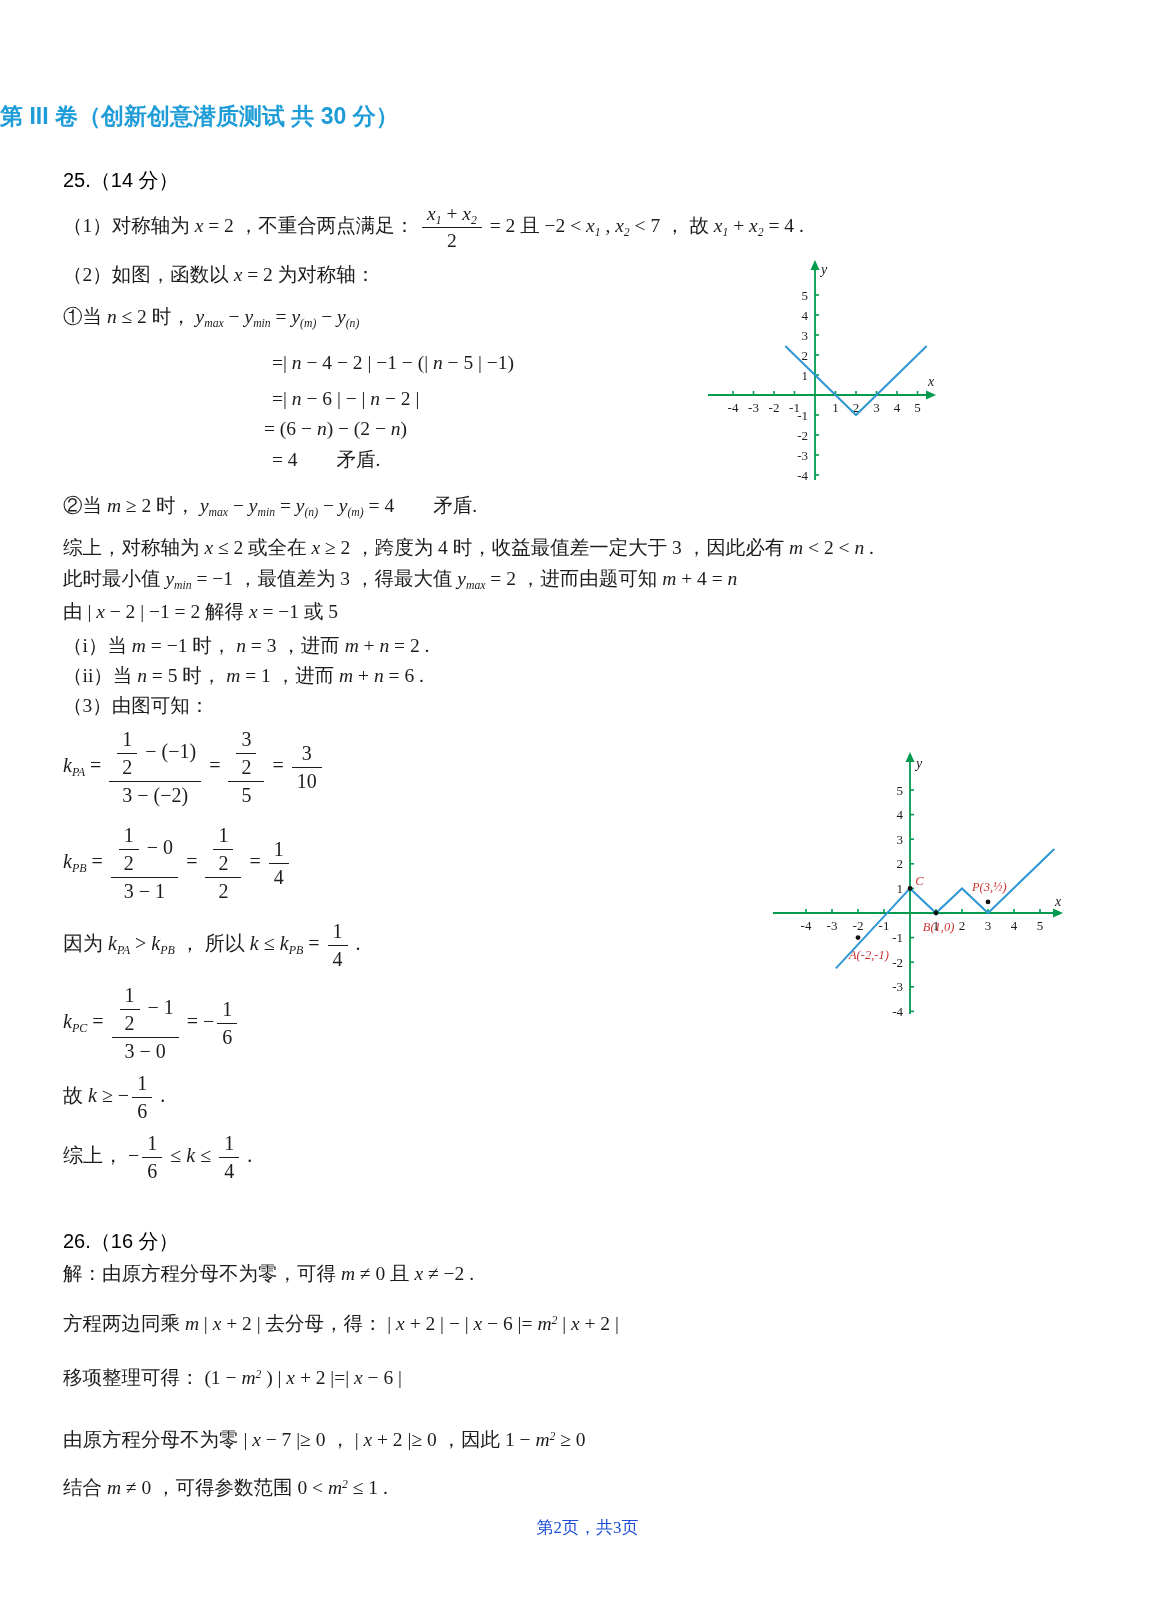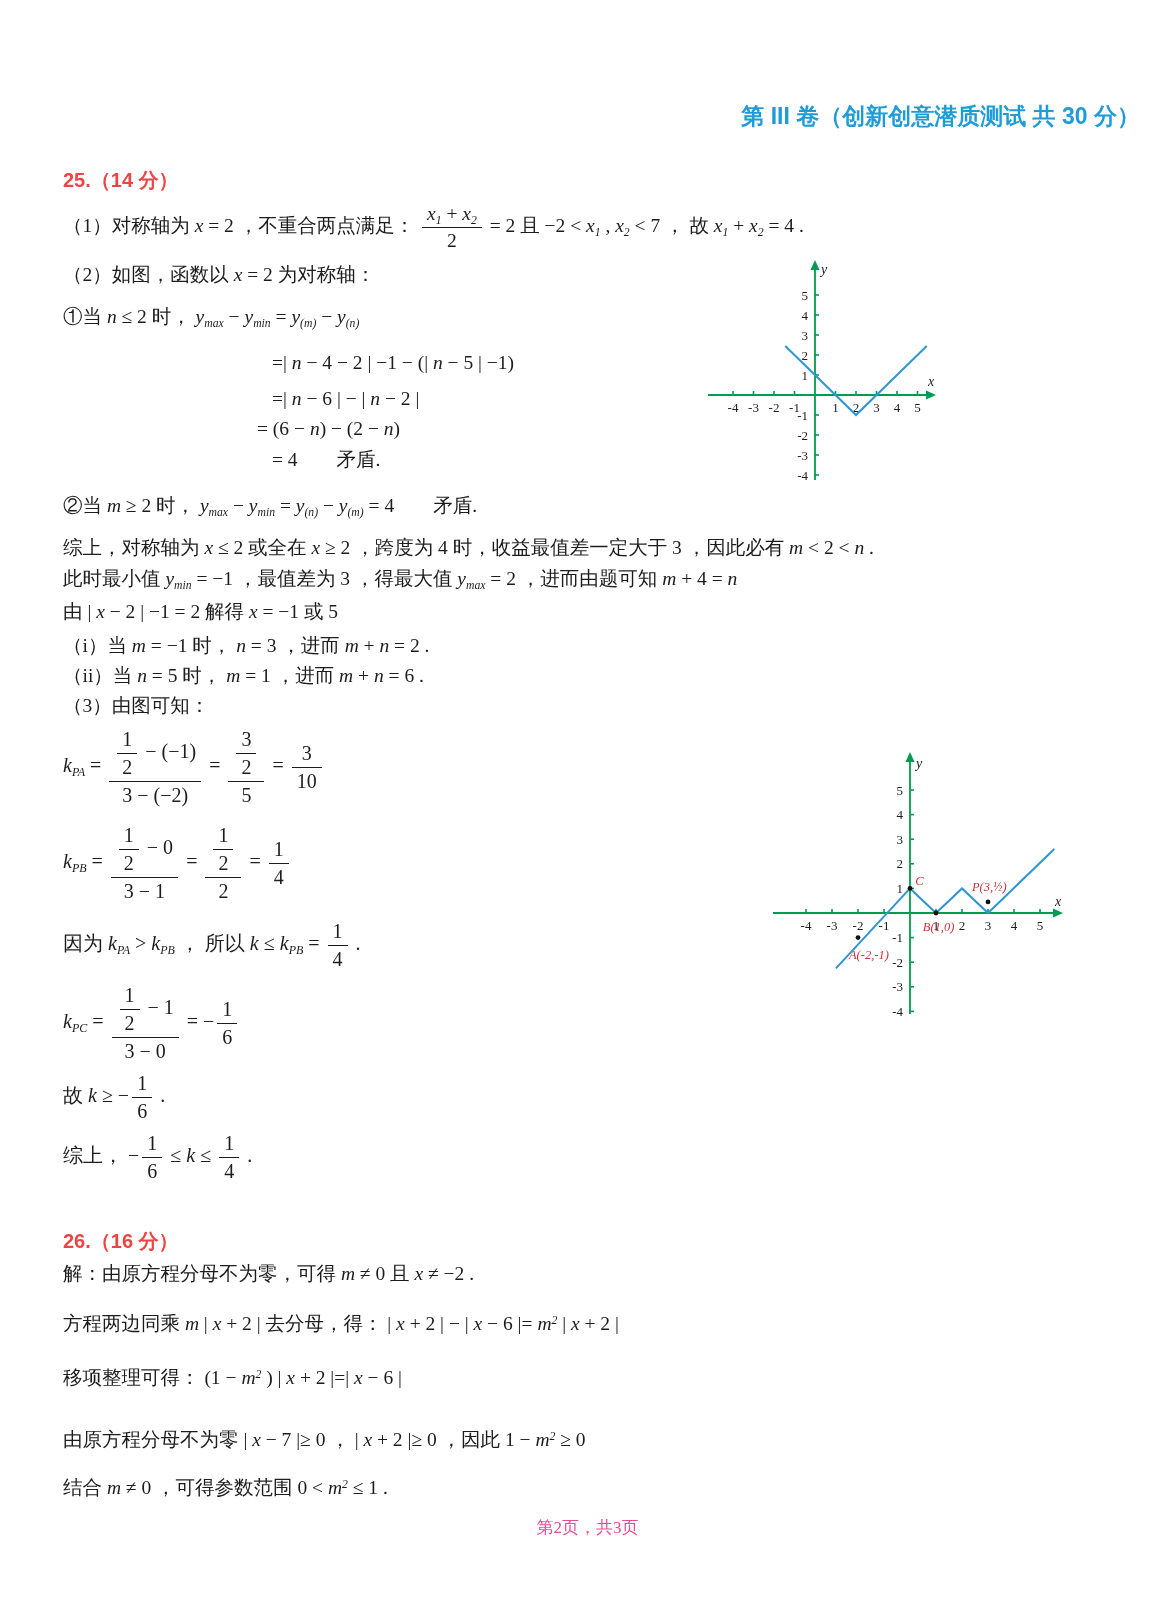--- a/index.html
+++ b/index.html
@@ -4,31 +4,31 @@
 <style>
   html,body{margin:0;padding:0;}
   body{
     width:1175px;height:1600px;position:relative;background:#ffffff;
     font-family:"Liberation Serif","DejaVu Serif",serif;color:#1c1c1c;
     overflow:hidden;
   }
   .line{position:absolute;font-size:19.5px;white-space:nowrap;line-height:1.25;}
   .mathline{font-size:20px;}
   .doc-title{
-    position:absolute;left:0;width:1140px;text-align:right;
+    position:absolute;left:0;width:1140px;text-align:left;
     color:#1E9CD7;font-weight:bold;font-size:23px;
     font-family:"Liberation Sans","DejaVu Sans",sans-serif;
   }
   .q-head{
-    position:absolute;color:#ef4444;font-weight:bold;font-size:20px;
+    position:absolute;color:#000000;font-weight:normal;font-size:20px;
     font-family:"Liberation Sans","DejaVu Sans",sans-serif;
   }
   .footer{
     position:absolute;left:0;width:1175px;text-align:center;
-    color:#ec4899;font-size:17px;
+    color:#1d4ed8;font-size:17px;
   }
   
   .mi{font-style:italic;}
   .mt{font-style:normal;}
   .mi sub, .mt sub{font-size:0.60em;font-style:italic;line-height:0;vertical-align:-0.35em;}
   .mi sup, .mt sup{font-size:0.60em;line-height:0;vertical-align:0.55em;}
   .frac{display:inline-block;vertical-align:middle;text-align:center;margin:0 3px;line-height:1.15;}
   .fnum{display:block;border-bottom:1.5px solid #1c1c1c;padding:0 5px 2px 5px;}
   .fden{display:block;padding:2px 5px 0 5px;}
   .graph{position:absolute;}
@@ -39,21 +39,21 @@
 <div class="doc-title" style="top:101px">第 III 卷（创新创意潜质测试 共 30 分）</div>
 <div class="q-head" style="top:167px;left:63px">25.（14 分）</div>
 <div class="q-head" style="top:1228px;left:63px">26.（16 分）</div>
 <div class="footer" style="top:1516px">第2页，共3页</div>
 
 <div class="line" style="top:203px;left:63px"><span class="mt">（1）对称轴为 </span><span class="mi">x</span><span class="mt"> = 2 ，不重合两点满足： </span><span class="frac"><span class="fnum"><span class="mi">x<sub>1</sub></span><span class="mt"> + </span><span class="mi">x<sub>2</sub></span></span><span class="fden"><span class="mt">2</span></span></span><span class="mt"> = 2 且 −2 &lt; </span><span class="mi">x<sub>1</sub></span><span class="mt"> , </span><span class="mi">x<sub>2</sub></span><span class="mt"> &lt; 7 ， 故 </span><span class="mi">x<sub>1</sub></span><span class="mt"> + </span><span class="mi">x<sub>2</sub></span><span class="mt"> = 4 .</span></div>
 <div class="line" style="top:263px;left:63px"><span class="mt">（2）如图，函数以 </span><span class="mi">x</span><span class="mt"> = 2 为对称轴：</span></div>
 <div class="line" style="top:305px;left:63px"><span class="mt">①当 </span><span class="mi">n</span><span class="mt"> ≤ 2 时， </span><span class="mi">y<sub>max</sub></span><span class="mt"> − </span><span class="mi">y<sub>min</sub></span><span class="mt"> = </span><span class="mi">y<sub>(m)</sub></span><span class="mt"> − </span><span class="mi">y<sub>(n)</sub></span></div>
 <div class="line" style="top:351px;left:272px"><span class="mt">=| </span><span class="mi">n</span><span class="mt"> − 4 − 2 | −1 − (| </span><span class="mi">n</span><span class="mt"> − 5 | −1)</span></div>
 <div class="line" style="top:387px;left:272px"><span class="mt">=| </span><span class="mi">n</span><span class="mt"> − 6 | − | </span><span class="mi">n</span><span class="mt"> − 2 |</span></div>
-<div class="line" style="top:417px;left:257px"><span class="mt">= (6 − </span><span class="mi">n</span><span class="mt">) − (2 − </span><span class="mi">n</span><span class="mt">)</span></div>
+<div class="line" style="top:417px;left:264px"><span class="mt">= (6 − </span><span class="mi">n</span><span class="mt">) − (2 − </span><span class="mi">n</span><span class="mt">)</span></div>
 <div class="line" style="top:448px;left:272px"><span class="mt">= 4　　矛盾.</span></div>
 <div class="line" style="top:494px;left:63px"><span class="mt">②当 </span><span class="mi">m</span><span class="mt"> ≥ 2 时， </span><span class="mi">y<sub>max</sub></span><span class="mt"> − </span><span class="mi">y<sub>min</sub></span><span class="mt"> = </span><span class="mi">y<sub>(n)</sub></span><span class="mt"> − </span><span class="mi">y<sub>(m)</sub></span><span class="mt"> = 4　　矛盾.</span></div>
 <div class="line" style="top:536px;left:63px"><span class="mt">综上，对称轴为 </span><span class="mi">x</span><span class="mt"> ≤ 2 或全在 </span><span class="mi">x</span><span class="mt"> ≥ 2 ，跨度为 4 时，收益最值差一定大于 3 ，因此必有 </span><span class="mi">m</span><span class="mt"> &lt; 2 &lt; </span><span class="mi">n</span><span class="mt"> .</span></div>
 <div class="line" style="top:567px;left:63px"><span class="mt">此时最小值 </span><span class="mi">y<sub>min</sub></span><span class="mt"> = −1 ，最值差为 3 ，得最大值 </span><span class="mi">y<sub>max</sub></span><span class="mt"> = 2 ，进而由题可知 </span><span class="mi">m</span><span class="mt"> + 4 = </span><span class="mi">n</span></div>
 <div class="line" style="top:600px;left:63px"><span class="mt">由 | </span><span class="mi">x</span><span class="mt"> − 2 | −1 = 2 解得 </span><span class="mi">x</span><span class="mt"> = −1 或 5</span></div>
 <div class="line" style="top:634px;left:63px"><span class="mt">（i）当 </span><span class="mi">m</span><span class="mt"> = −1 时， </span><span class="mi">n</span><span class="mt"> = 3 ，进而 </span><span class="mi">m</span><span class="mt"> + </span><span class="mi">n</span><span class="mt"> = 2 .</span></div>
 <div class="line" style="top:664px;left:63px"><span class="mt">（ii）当 </span><span class="mi">n</span><span class="mt"> = 5 时， </span><span class="mi">m</span><span class="mt"> = 1 ，进而 </span><span class="mi">m</span><span class="mt"> + </span><span class="mi">n</span><span class="mt"> = 6 .</span></div>
 <div class="line" style="top:694px;left:63px"><span class="mt">（3）由图可知：</span></div>
 <div class="line mathline" style="top:728px;left:63px"><span class="mi">k<sub>PA</sub></span><span class="mt"> = </span><span class="frac"><span class="fnum"><span class="frac"><span class="fnum"><span class="mt">1</span></span><span class="fden"><span class="mt">2</span></span></span><span class="mt"> − (−1)</span></span><span class="fden"><span class="mt">3 − (−2)</span></span></span><span class="mt"> = </span><span class="frac"><span class="fnum"><span class="frac"><span class="fnum"><span class="mt">3</span></span><span class="fden"><span class="mt">2</span></span></span></span><span class="fden"><span class="mt">5</span></span></span><span class="mt"> = </span><span class="frac"><span class="fnum"><span class="mt">3</span></span><span class="fden"><span class="mt">10</span></span></span></div>
 <div class="line mathline" style="top:824px;left:63px"><span class="mi">k<sub>PB</sub></span><span class="mt"> = </span><span class="frac"><span class="fnum"><span class="frac"><span class="fnum"><span class="mt">1</span></span><span class="fden"><span class="mt">2</span></span></span><span class="mt"> − 0</span></span><span class="fden"><span class="mt">3 − 1</span></span></span><span class="mt"> = </span><span class="frac"><span class="fnum"><span class="frac"><span class="fnum"><span class="mt">1</span></span><span class="fden"><span class="mt">2</span></span></span></span><span class="fden"><span class="mt">2</span></span></span><span class="mt"> = </span><span class="frac"><span class="fnum"><span class="mt">1</span></span><span class="fden"><span class="mt">4</span></span></span></div>

